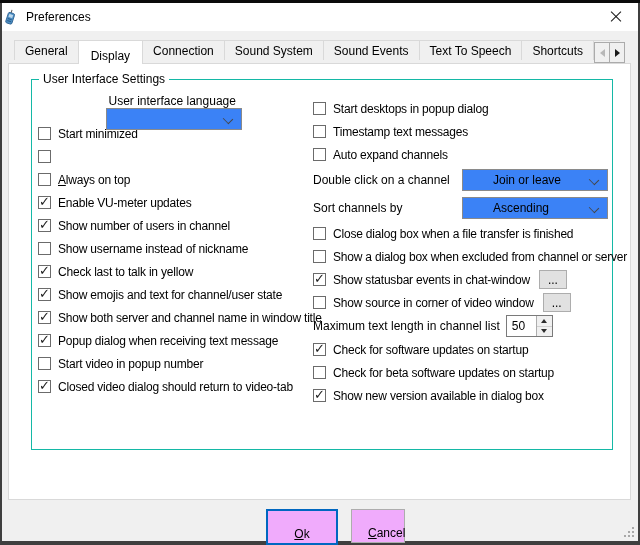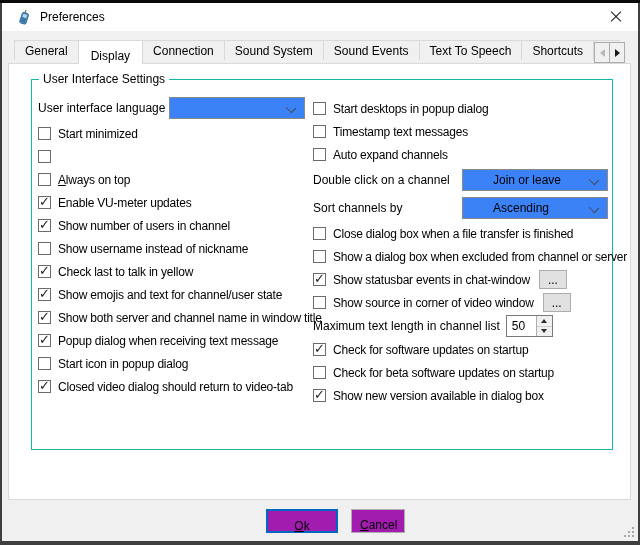--- a/index.html
+++ b/index.html
@@ -10,21 +10,21 @@
     -webkit-font-smoothing:antialiased;
   }
   .frame-topbar{position:absolute;top:0;left:0;right:0;height:3px;background:#0a0a0a;}
   .window{
     position:absolute;top:3px;left:2px;right:2px;bottom:4px;
     background:#f0f0f0;
   }
   
   .titlebar{
     position:absolute;top:0;left:0;right:0;height:28px;background:#ffffff;
-    display:flex;align-items:center;padding-left:15px;box-sizing:border-box;
+    display:flex;align-items:center;padding-left:1px;box-sizing:border-box;
   }
   .app-icon{width:16px;height:16px;flex:none;margin-right:7px;}
   .title{font-size:12px;color:#000;}
   .close-btn{
     position:absolute;right:0;top:0;width:45px;height:28px;
     display:flex;align-items:center;justify-content:center;
   }
   .x-icon{position:relative;width:12px;height:12px;}
   .x-icon::before,.x-icon::after{
     content:"";position:absolute;left:-1px;top:5px;width:14px;height:1px;background:#1a1a1a;
@@ -69,21 +69,21 @@
     border:1px solid #14b8a6;box-sizing:border-box;
   }
   .group-label{
     position:absolute;top:-8px;left:7px;background:#ffffff;padding:0 4px;
     font-size:12px;color:#000;white-space:nowrap;
   }
   .col{position:absolute;top:14px;}
   .col.left{left:6px;width:272px;}
   .col.right{left:281px;top:17px;width:300px;}
   .row{display:flex;align-items:center;white-space:nowrap;}
-  .lang-row{height:28px;}
+  .lang-row{height:28px;flex-direction:column;}
   .lbl{font-size:12px;color:#000;flex:none;}
   .lang-row .lbl{width:131px;}
   .cb-row{display:flex;align-items:center;height:23px;white-space:nowrap;cursor:default;}
   .cb{
     width:13px;height:13px;box-sizing:border-box;border:1px solid #6b6b6b;background:#ffffff;
     position:relative;flex:none;margin-right:7px;
   }
   .cb.checked::after{
     content:"\2713";position:absolute;left:0px;top:-3px;
     font-size:13px;line-height:16px;color:#1c1c1c;font-family:"DejaVu Sans",sans-serif;
@@ -115,22 +115,22 @@
     display:flex;box-sizing:border-box;flex:none;
   }
   .spin-val{flex:1;font-size:12px;color:#000;padding:3px 0 0 5px;}
   .spin-btns{width:15px;border-left:1px solid #adadad;display:flex;flex-direction:column;background:#f0f0f0;}
   .spin-up,.spin-down{flex:1;display:flex;align-items:center;justify-content:center;}
   .spin-up{border-bottom:1px solid #d0d0d0;}
   .tri-up{width:0;height:0;border-left:3px solid transparent;border-right:3px solid transparent;border-bottom:4px solid #2b2b2b;}
   .tri-down{width:0;height:0;border-left:3px solid transparent;border-right:3px solid transparent;border-top:4px solid #2b2b2b;}
   
   .btn{
-    position:absolute;height:24px;background:#a21caf;border:1px solid #adadad;
-    font-size:12px;color:#000;font-family:inherit;box-sizing:border-box;padding:8px;
+    position:absolute;height:24px;background:#f0abfc;border:1px solid #adadad;
+    font-size:12px;color:#000;font-family:inherit;box-sizing:border-box;padding:16px;
     text-align:center;
   }
   .btn.default{border:2px solid #0067c0;}
   #ok-btn{left:264px;top:506px;width:72px;}
   #cancel-btn{left:349px;top:506px;width:54px;}
   u{text-decoration:underline;}
   .grip{position:absolute;right:3px;bottom:3px;width:13px;height:13px;}
   .grip::before{
     content:"";position:absolute;left:0;top:0;width:2px;height:2px;background:#a8a8a8;
     box-shadow:8px 0 0 #a8a8a8, 8px 4px 0 #a8a8a8, 8px 8px 0 #a8a8a8, 4px 4px 0 #a8a8a8, 4px 8px 0 #a8a8a8, 0 8px 0 #a8a8a8;
@@ -229,21 +229,21 @@
             <label class="cb-row">
               <span class="cb checked"></span>
               <span class="cb-label">Show both server and channel name in window title</span>
             </label>
             <label class="cb-row">
               <span class="cb checked"></span>
               <span class="cb-label">Popup dialog when receiving text message</span>
             </label>
             <label class="cb-row">
               <span class="cb"></span>
-              <span class="cb-label">Start icon in popup dialog</span>
+              <span class="cb-label">Start video in popup number</span>
             </label>
             <label class="cb-row">
               <span class="cb checked"></span>
               <span class="cb-label">Closed video dialog should return to video-tab</span>
             </label>
           </div>
       </div>
 
       <div class="col right">
         <div id="right-top-cbs">

